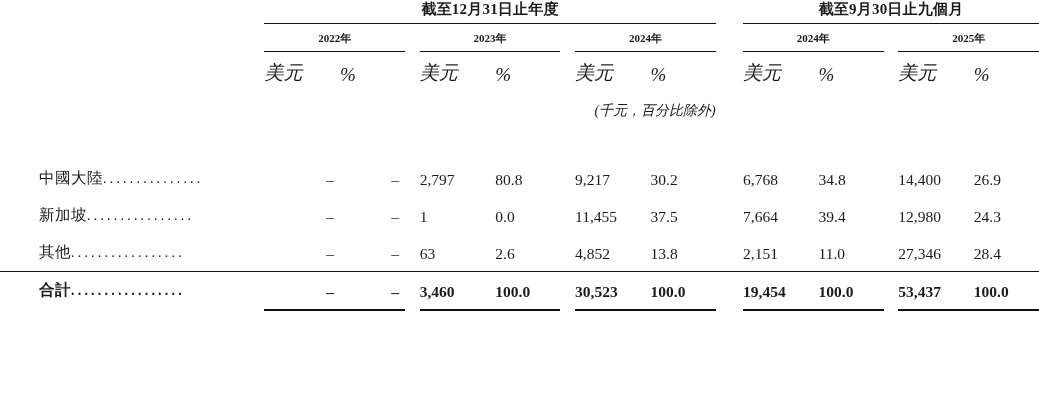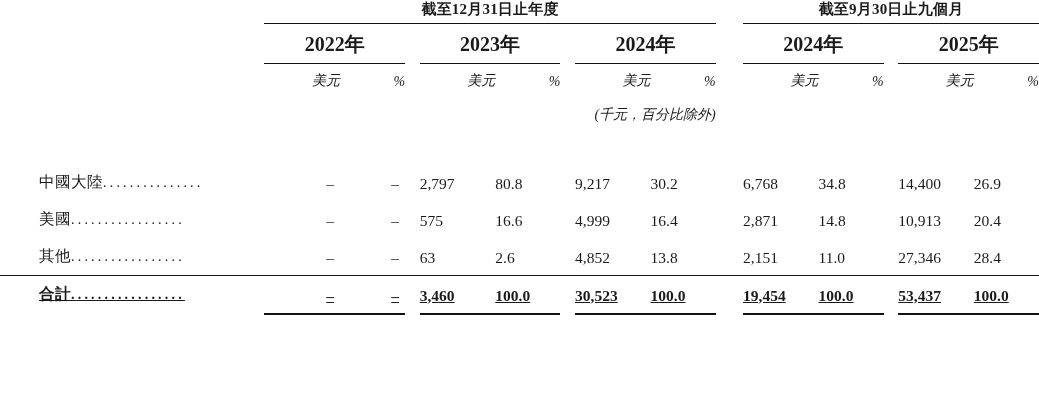--- a/index.html
+++ b/index.html
@@ -43,31 +43,31 @@
     font-size: 15px;
     font-weight: bold;
     padding-bottom: 4px;
     letter-spacing: 0.2px;
   }
   .grp-rule {
     border-bottom: 1.3px solid #111;
   }
   .yr-head {
     text-align: center;
-    font-size: 20px;
+    font-size: 11px;
     font-weight: bold;
     padding-top: 7px;
     padding-bottom: 5px;
   }
   .yr-rule {
     border-bottom: 1px solid #111;
   }
   .unit-head {
-    text-align: right;
-    font-size: 14px;
+    text-align: left;
+    font-size: 19px;
     font-style: italic;
     padding-top: 8px;
     padding-bottom: 2px;
   }
   .sub-note {
     text-align: center;
     font-size: 13.5px;
     font-style: italic;
     padding-top: 3px;
   }
@@ -101,21 +101,21 @@
   }
   .dash {
     text-align: right;
     font-size: 15.5px;
     padding-right: 6px;
   }
   .total .row-label,
   .total .num {
     font-weight: bold;
   }
-  .total-top td { border-top: 1px solid #111; text-decoration: underline; }
+  .total-top td { border-top: 1px solid #111; }
   tr.rule-row td { height: 0; padding: 0; }
   .dbl-under {
     border-top: 1px solid #111;
     border-bottom: 1px solid #111;
     height: 3px;
   }
 </style>
 </head>
 <body>
 
@@ -200,38 +200,38 @@
       <td class="num">9,217</td>
       <td class="num">30.2</td>
       <td></td>
       <td class="num">6,768</td>
       <td class="num">34.8</td>
       <td></td>
       <td class="num">14,400</td>
       <td class="num">26.9</td>
     </tr>
 
-
-    <tr>
-      <td class="row-label"><span>美國</span><span class="dots">.................</span></td>
-      <td class="num dash">–</td>
-      <td class="num dash">–</td>
-      <td></td>
-      <td class="num">575</td>
-      <td class="num">16.6</td>
-      <td></td>
-      <td class="num">4,999</td>
-      <td class="num">16.4</td>
-      <td></td>
-      <td class="num">2,871</td>
-      <td class="num">14.8</td>
-      <td></td>
-      <td class="num">10,913</td>
-      <td class="num">20.4</td>
-    </tr>
+    <tr>
+      <td class="row-label"><span>新加坡</span><span class="dots">................</span></td>
+      <td class="num dash">–</td>
+      <td class="num dash">–</td>
+      <td></td>
+      <td class="num">1</td>
+      <td class="num">0.0</td>
+      <td></td>
+      <td class="num">11,455</td>
+      <td class="num">37.5</td>
+      <td></td>
+      <td class="num">7,664</td>
+      <td class="num">39.4</td>
+      <td></td>
+      <td class="num">12,980</td>
+      <td class="num">24.3</td>
+    </tr>
+
 
     <tr>
       <td class="row-label"><span>其他</span><span class="dots">.................</span></td>
       <td class="num dash">–</td>
       <td class="num dash">–</td>
       <td></td>
       <td class="num">63</td>
       <td class="num">2.6</td>
       <td></td>
       <td class="num">4,852</td>

